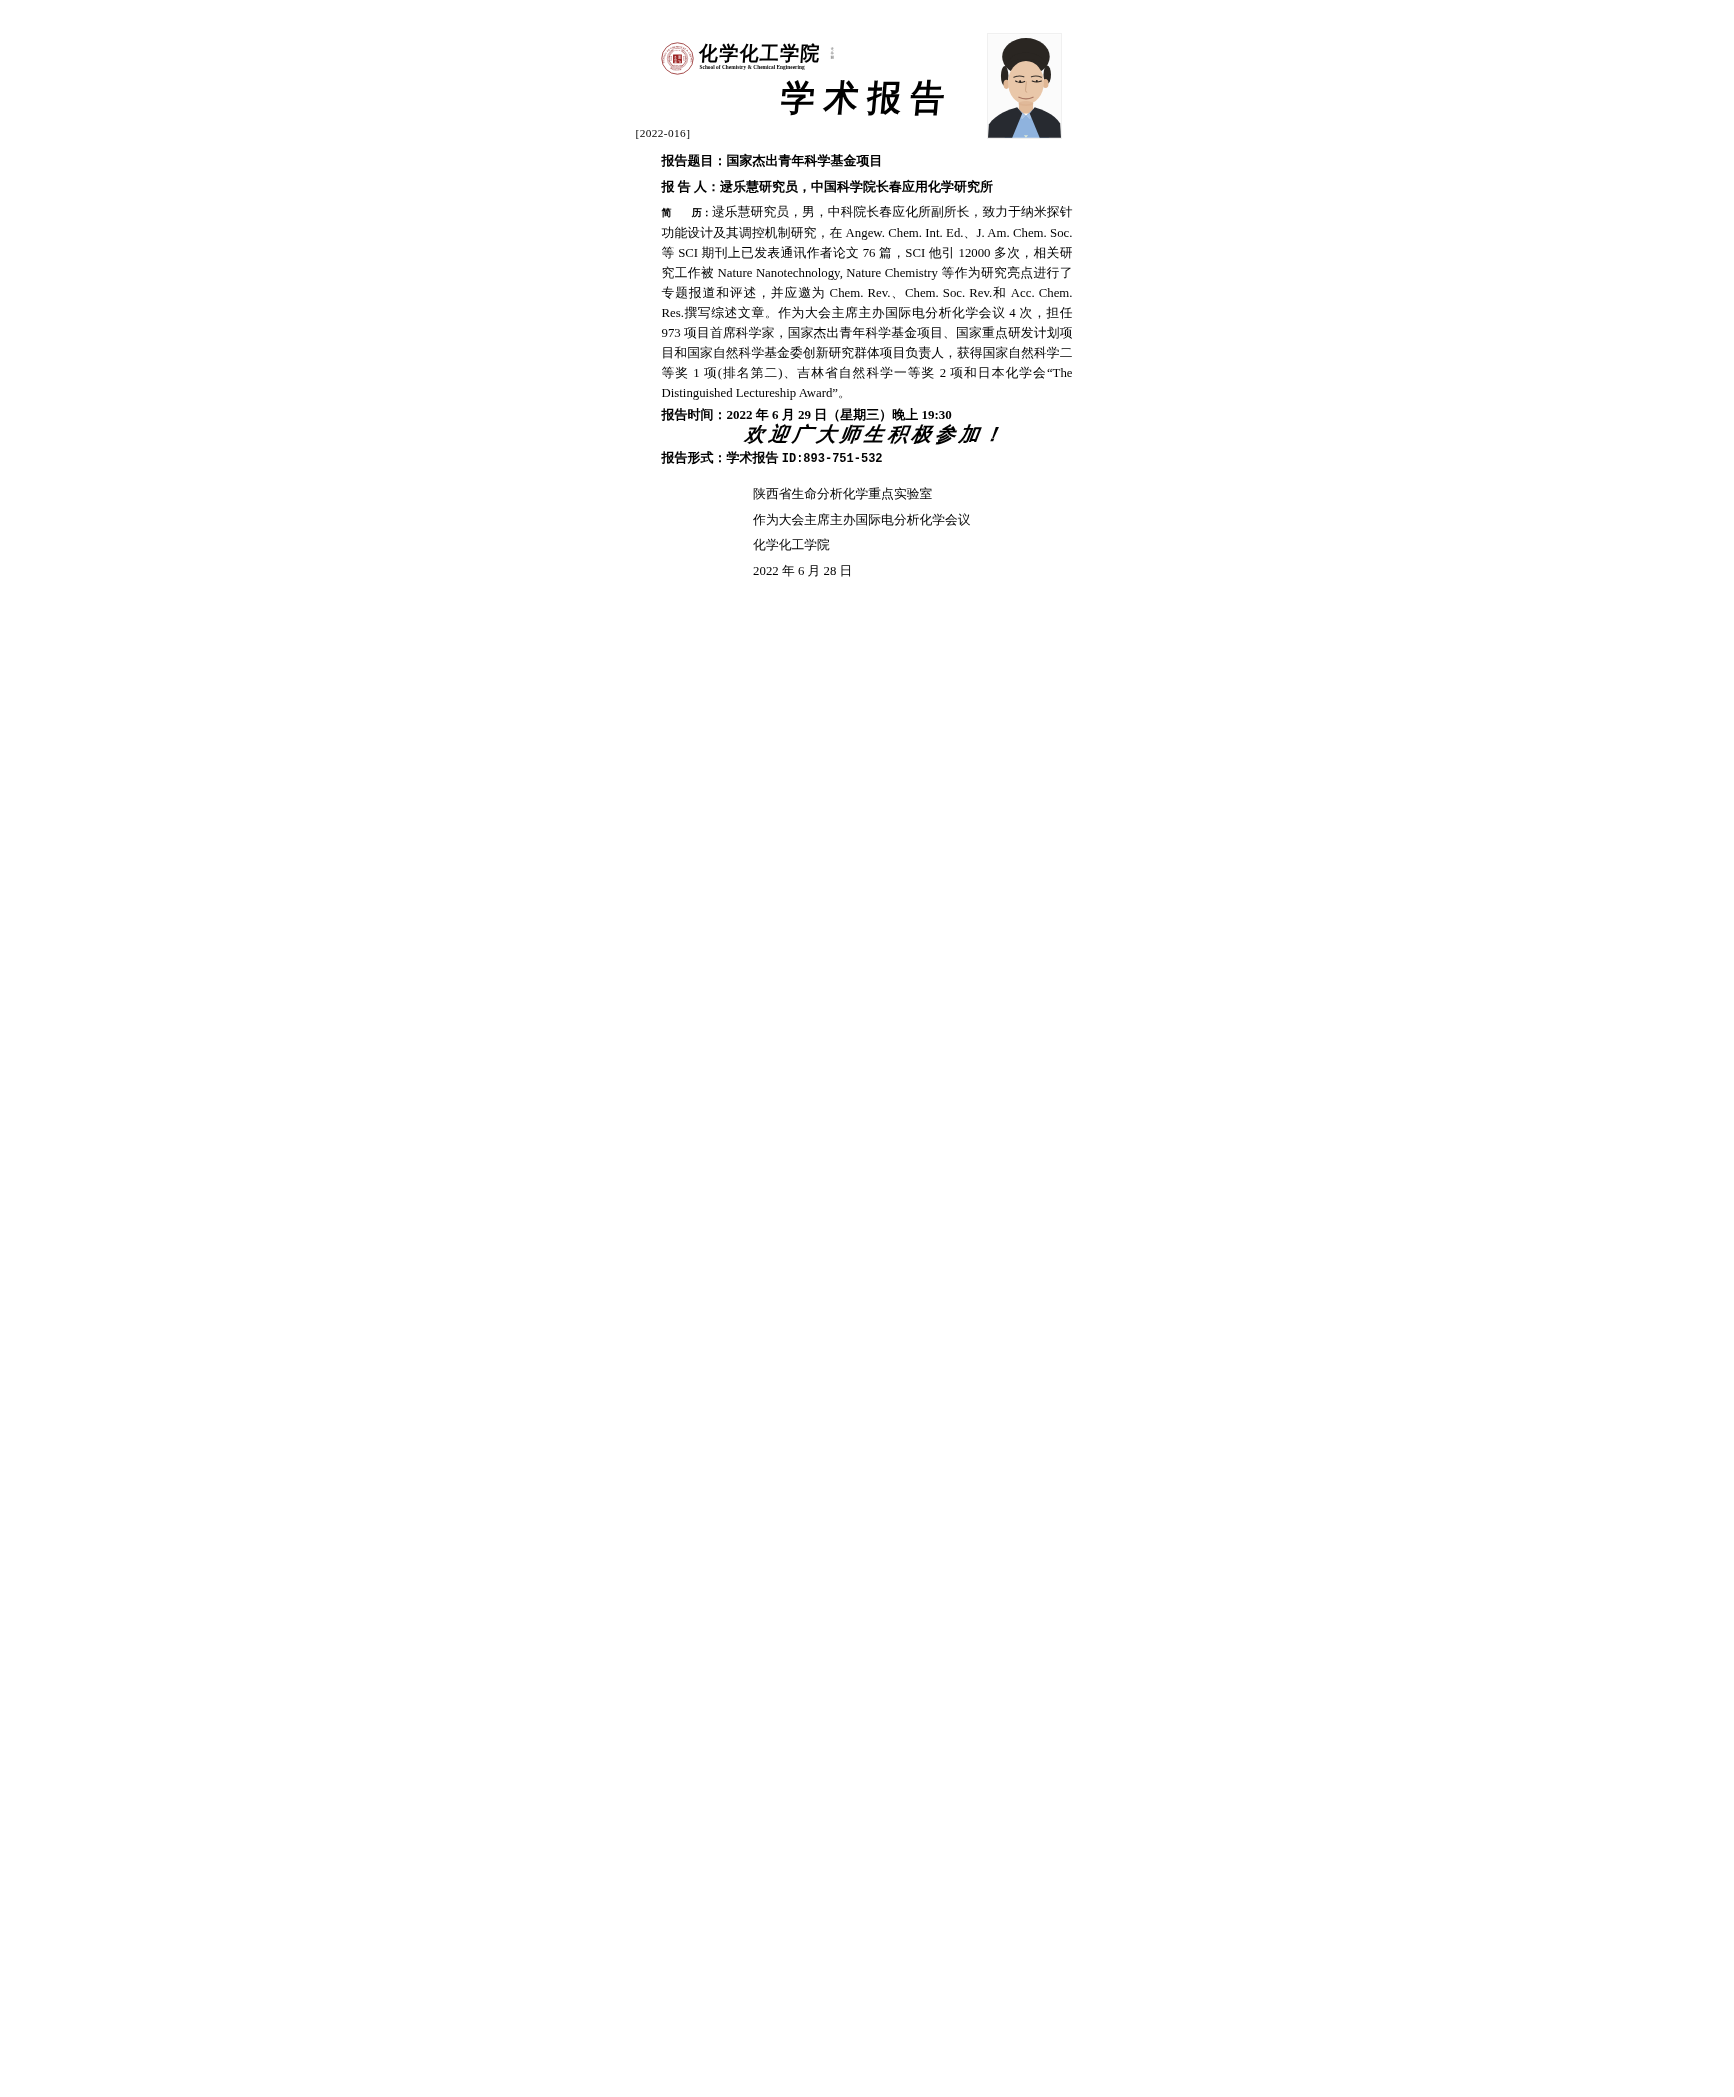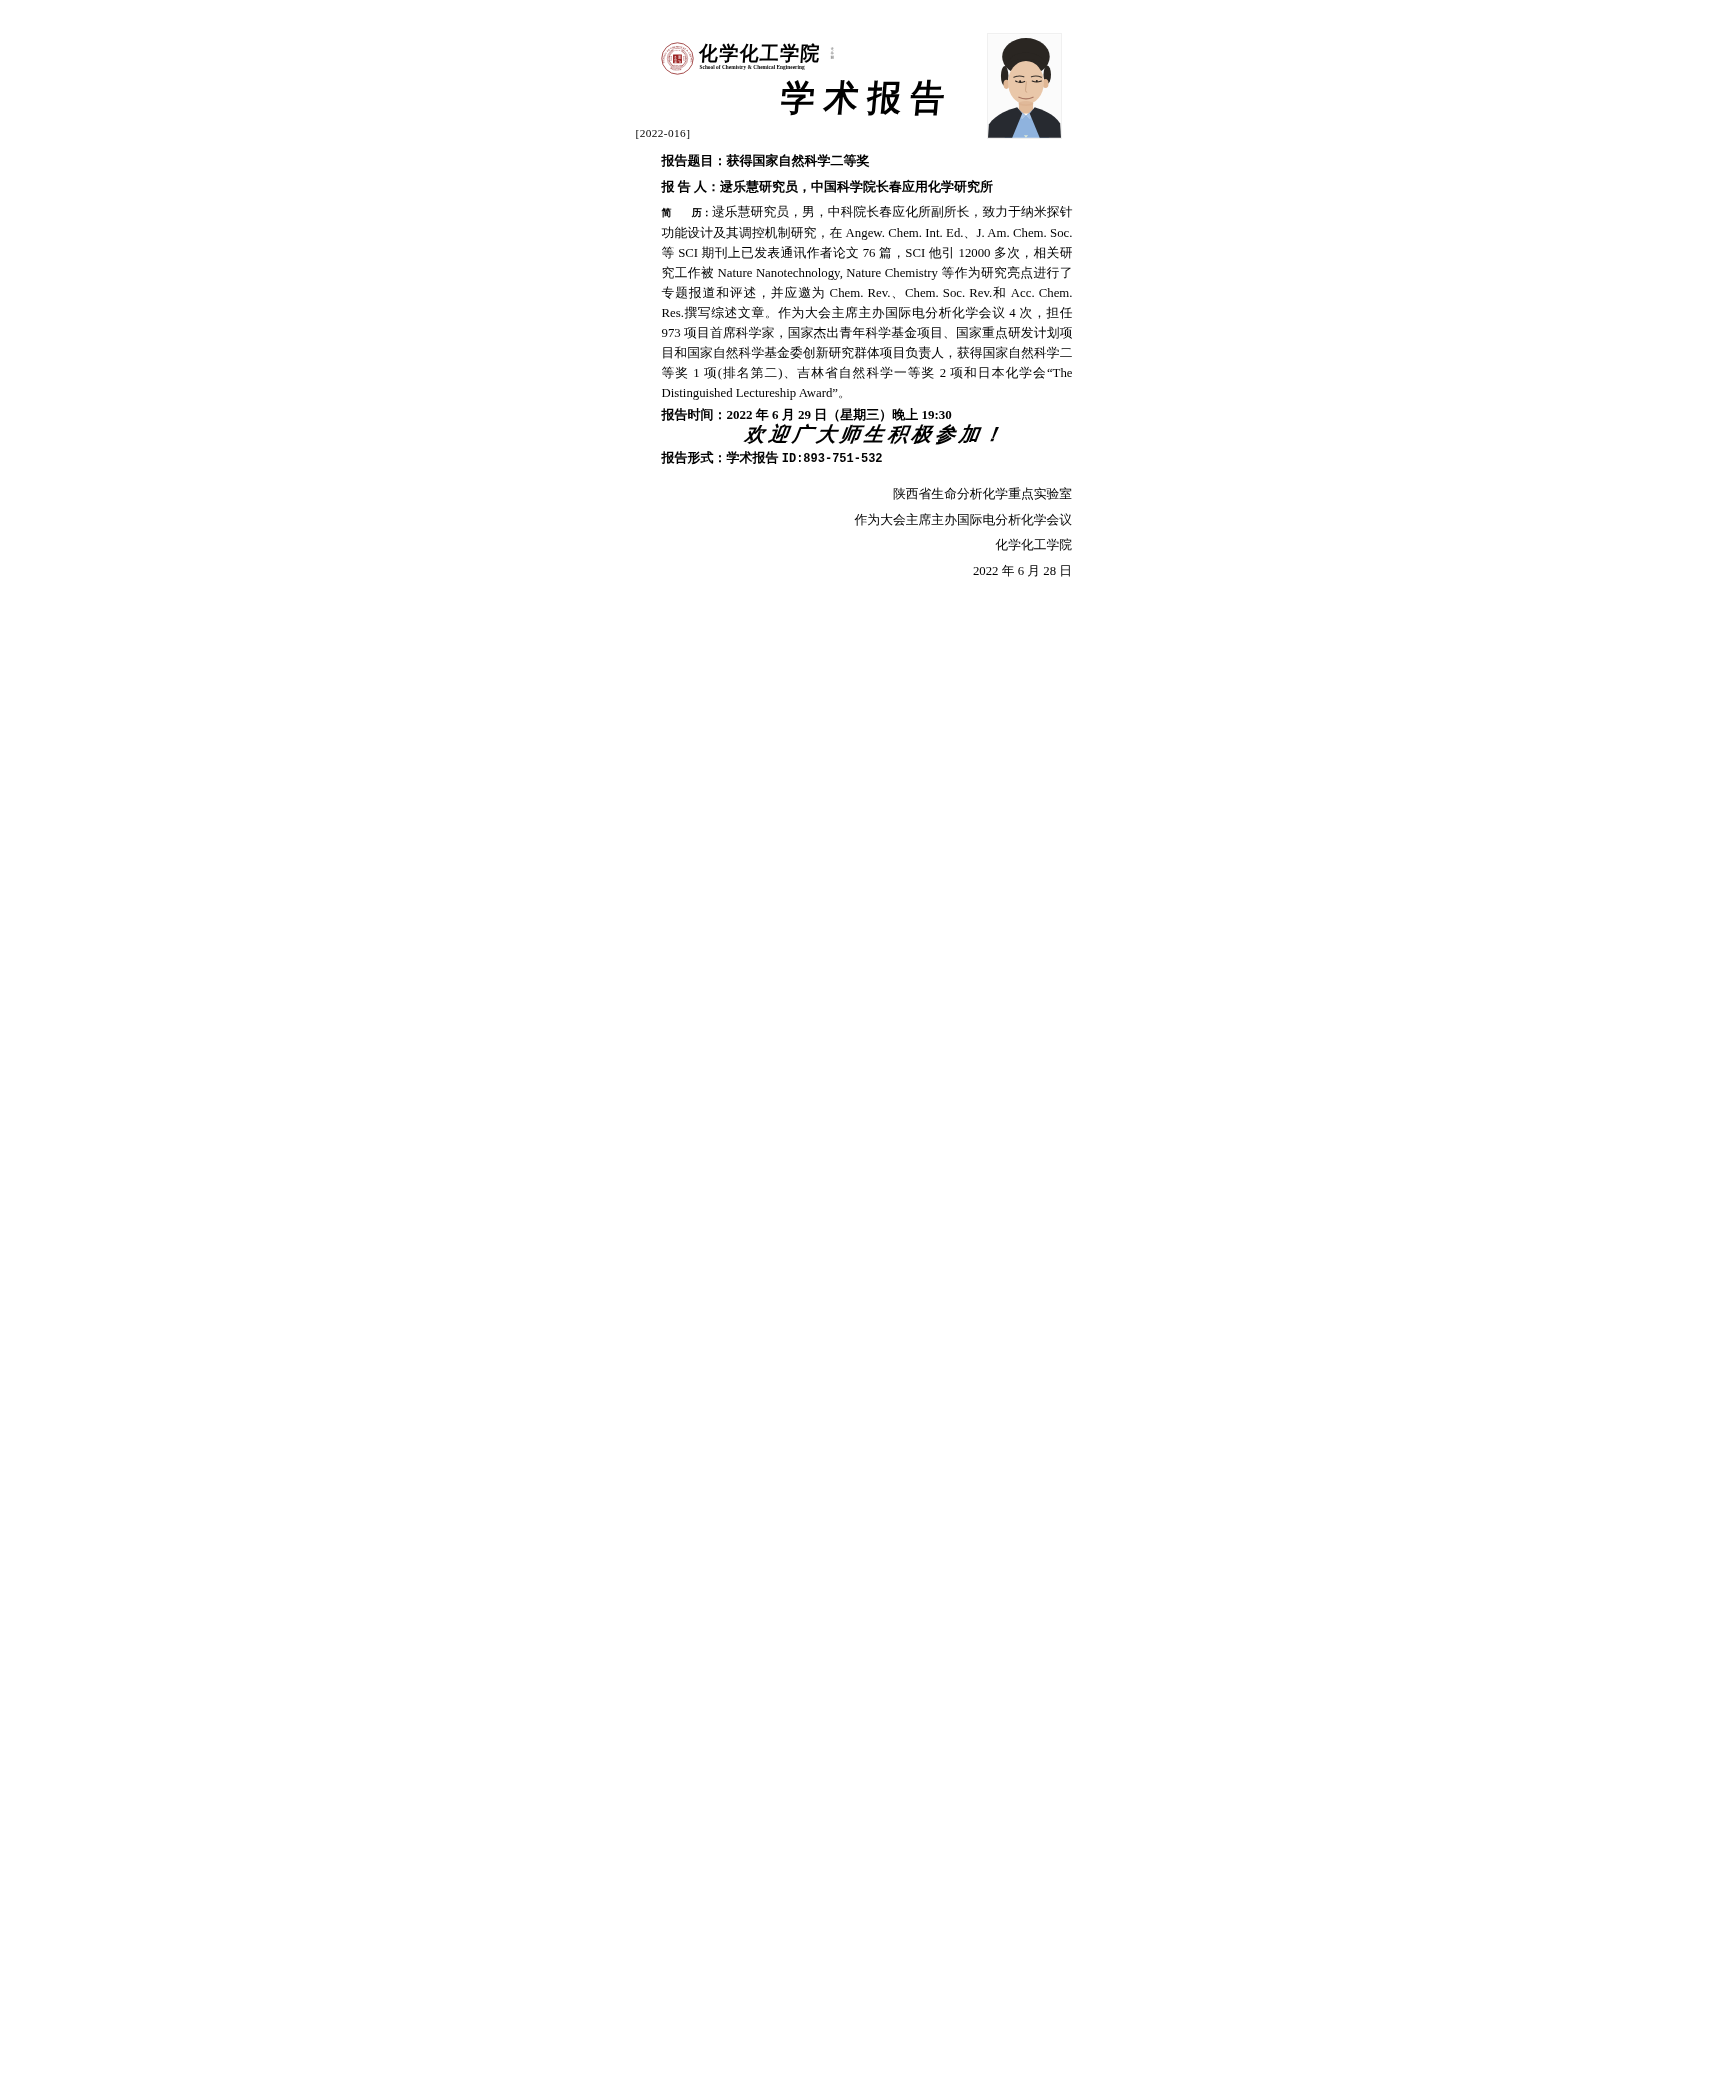--- a/index.html
+++ b/index.html
@@ -48,21 +48,21 @@
   .row.time{margin-top:1.3px;margin-bottom:23px;}
   .mono{font-family:"Liberation Mono","DejaVu Sans Mono",monospace;font-weight:bold;font-size:12px;}
   
   .welcome-wrap{position:absolute;left:0;top:421px;width:463px;text-align:center;}
   .welcome{
     display:inline-block;margin-left:17px;
     font-size:20px;font-weight:900;font-style:italic;letter-spacing:3.8px;
     transform:skewX(-8deg);white-space:nowrap;
   }
   
-  .footer{position:absolute;right:26.4px;top:482px;width:319px;text-align:right;}
+  .footer{position:absolute;right:26.4px;top:482px;width:319px;text-align:left;}
   .footer div{font-size:12.8px;line-height:25.6px;white-space:nowrap;}
 </style>
 </head>
 <body>
 
 <div class="page">
 
   <div class="logo-area">
     <svg class="seal" viewBox="0 0 100 100">
       <defs>
@@ -145,21 +145,21 @@
     <path d="M175 248 L173 214 C158 190 128 180 112 175 L100 190 L124 248 Z" fill="#272a30"></path>
   </svg>
 
   <div class="title-wrap">
     <span class="title">学术报告</span>
   </div>
   <div class="issue">[2022-016]</div>
 
   <div class="content">
     <div class="row">
-      <span class="lbl">报告题目：</span><span>获得国家自然科学二等奖</span>
+      <span class="lbl">报告题目：</span><span>国家杰出青年科学基金项目</span>
     </div>
     <div class="row">
       <span class="lbl">报 告 人：</span><span>逯乐慧研究员，中国科学院长春应用化学研究所</span>
     </div>
     <div class="bio">
       <span class="lbl">简　　历：</span><span>逯乐慧研究员，男，中科院长春应化所副所长，致力于纳米探针功能设计及其调控机制研究，在 Angew. Chem. Int. Ed.、J. Am. Chem. Soc.等 SCI 期刊上已发表通讯作者论文 76 篇，SCI 他引 12000 多次，相关研究工作被 Nature Nanotechnology, Nature Chemistry 等作为研究亮点进行了专题报道和评述，并应邀为 Chem. Rev.、Chem. Soc. Rev.和 Acc. Chem. Res.撰写综述文章。作为大会主席主办国际电分析化学会议 4 次，担任 973 项目首席科学家，国家杰出青年科学基金项目、国家重点研发计划项目和国家自然科学基金委创新研究群体项目负责人，获得国家自然科学二等奖 1 项(排名第二)、吉林省自然科学一等奖 2 项和日本化学会“The Distinguished Lectureship Award”。</span>
     </div>
     <div class="row time">
       <span class="lbl">报告时间：</span><span>2022 年 6 月 29 日（星期三）晚上 19:30</span>
     </div>

